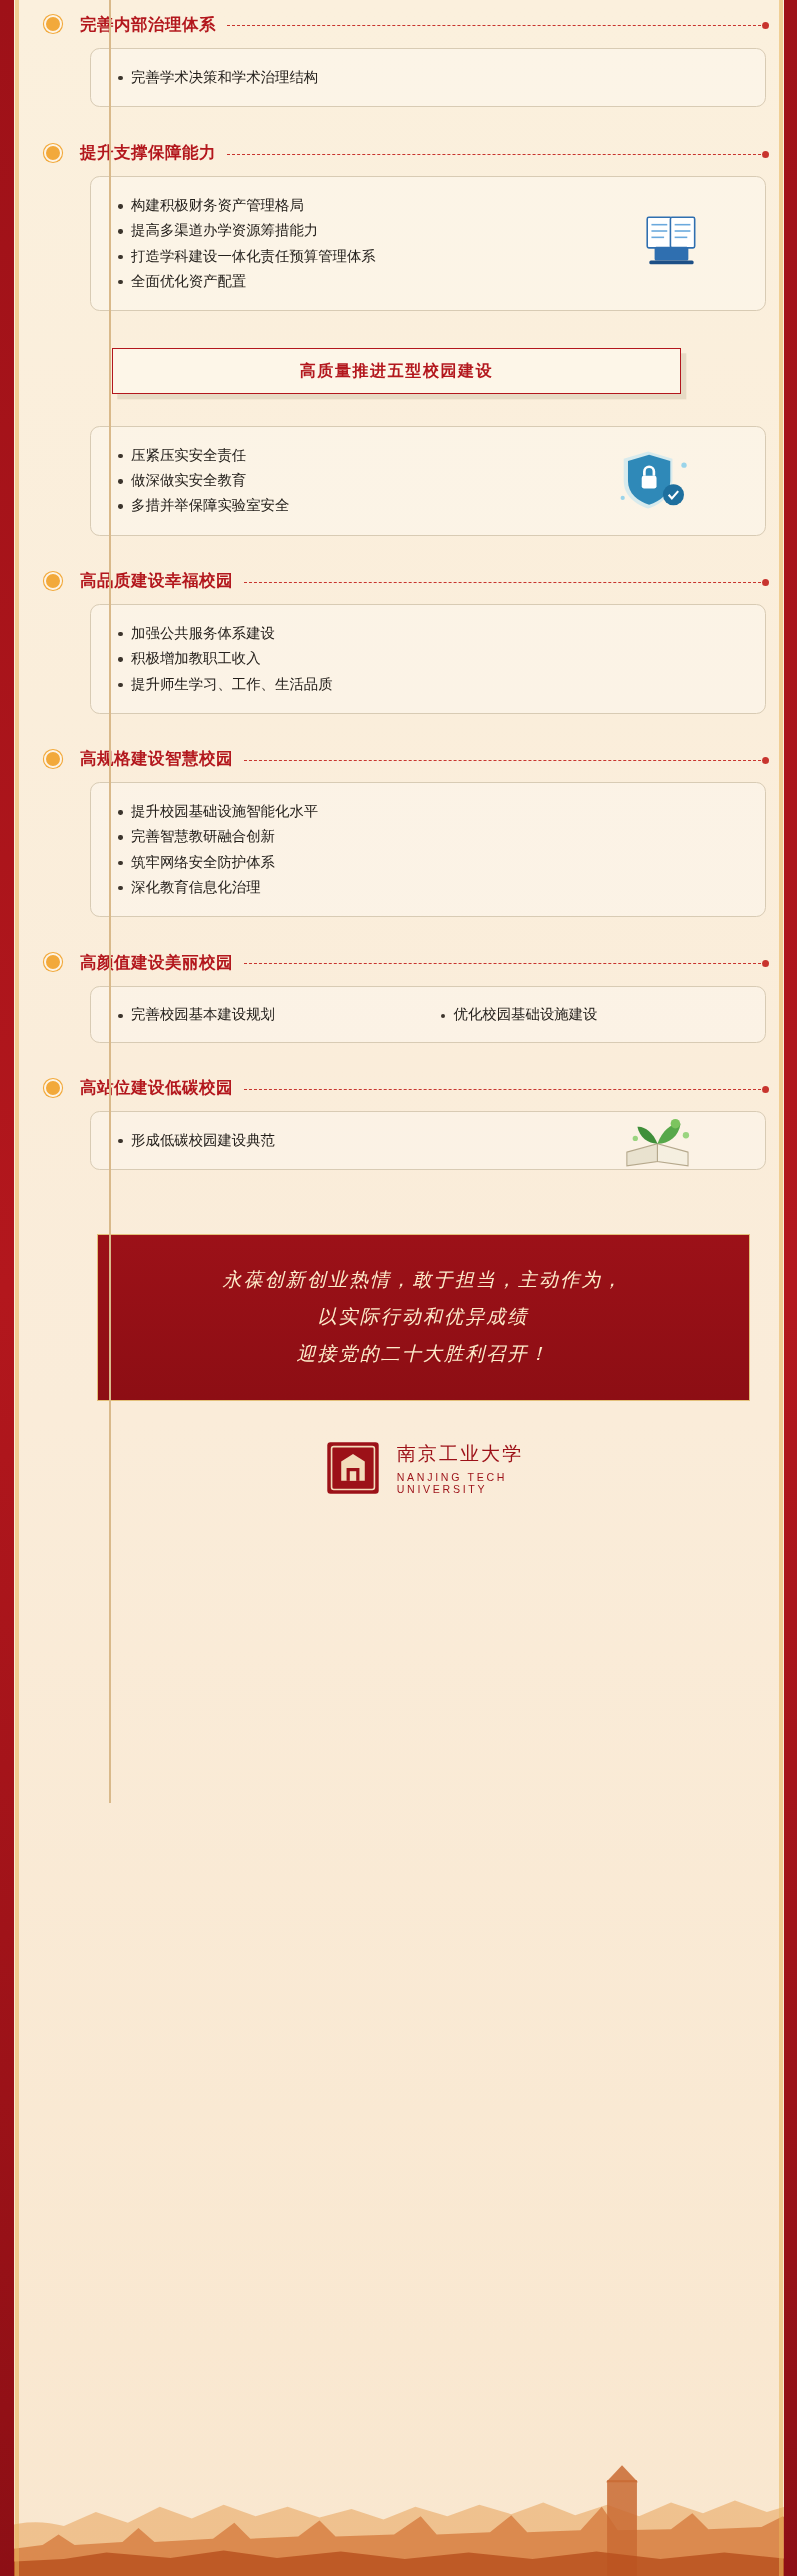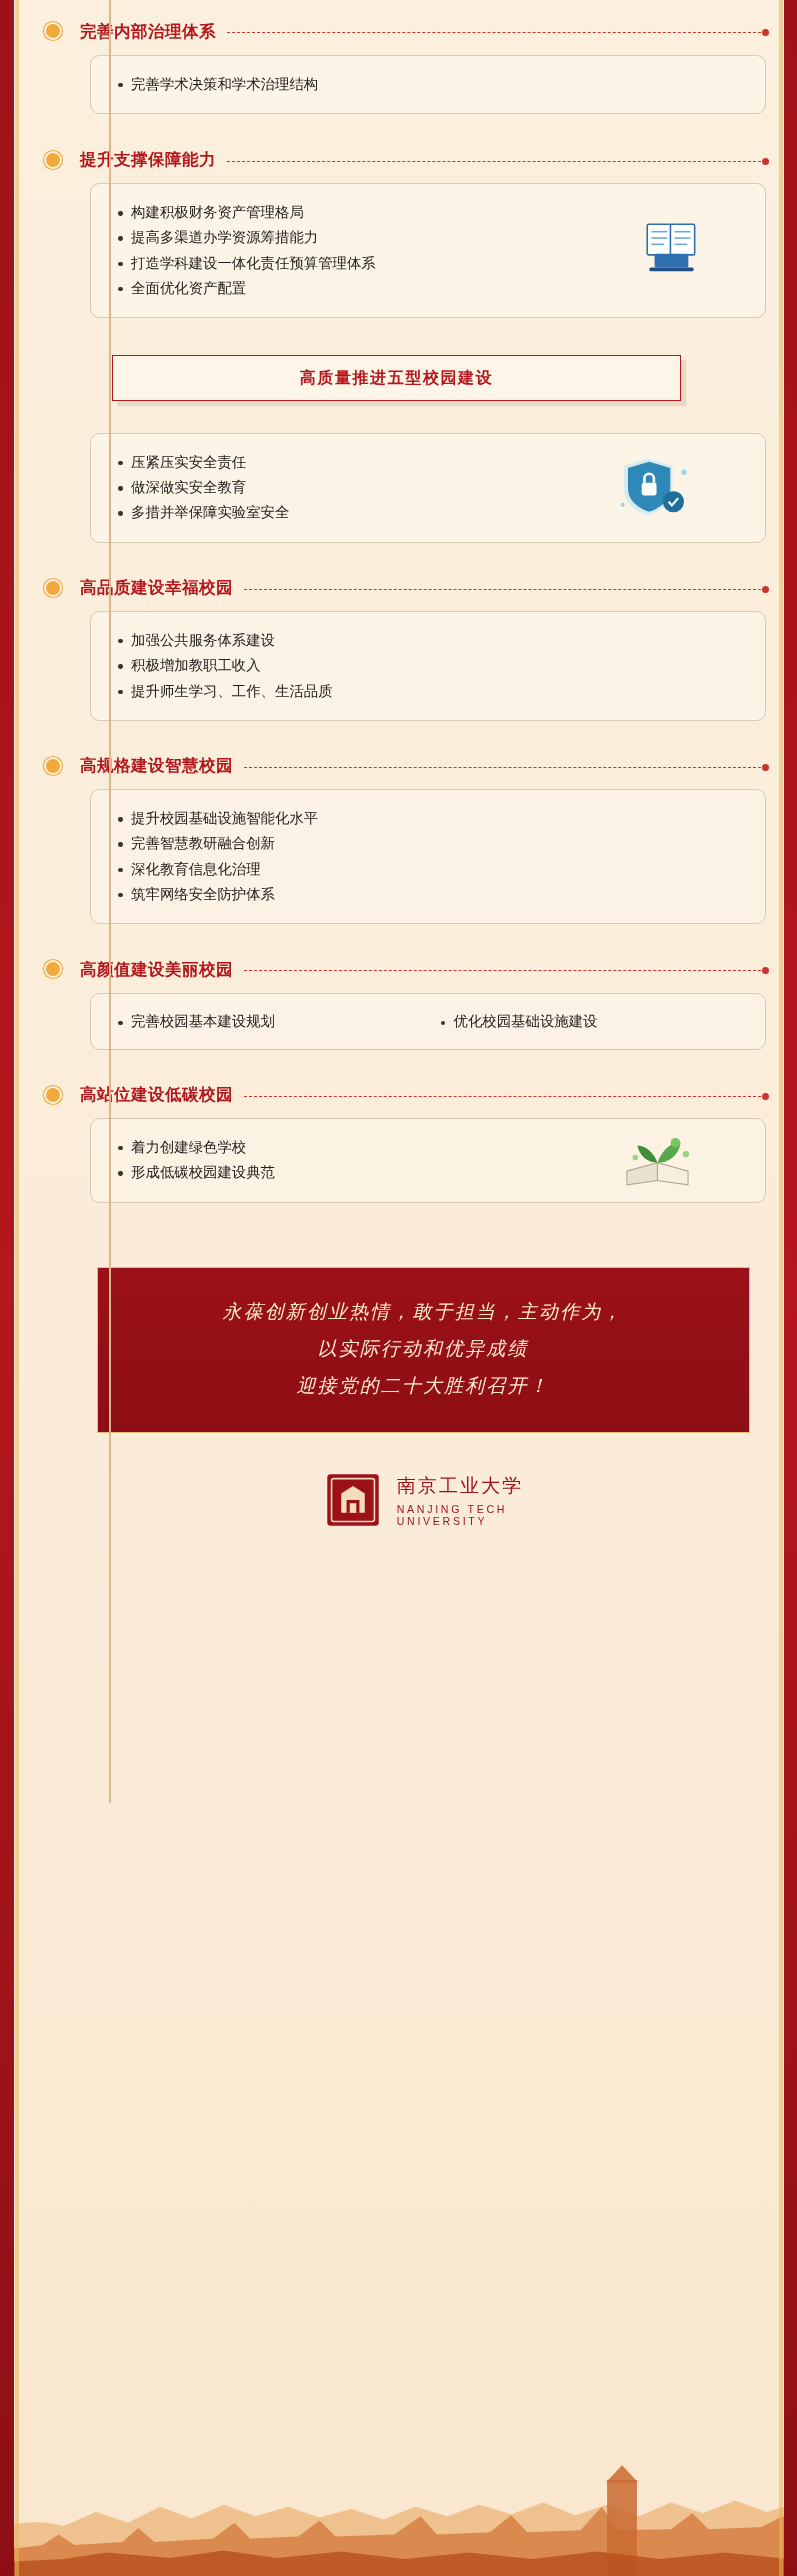--- a/index.html
+++ b/index.html
@@ -222,21 +222,21 @@
   <div class="edge left">
       <div class="edge-inner"></div>
     </div>
   <div class="edge right">
       <div class="edge-inner"></div>
     </div>
 
   <div class="content">
     <div class="timeline-line"></div>
 
-    <div class="item" style="padding-top:17px;">
+    <div class="item" style="padding-top:10px;">
       <div class="item-head">
         <span class="bullet-dot"></span>
         <span class="item-title">完善内部治理体系</span>
         <span class="dash"></span>
       </div>
       <div class="card">
         <ul>
           <li>完善学术决策和学术治理结构</li>
         </ul>
       </div>
@@ -316,22 +316,22 @@
     <div class="item" style="margin-top:31px;">
       <div class="item-head">
         <span class="bullet-dot"></span>
         <span class="item-title">高规格建设智慧校园</span>
         <span class="dash"></span>
       </div>
       <div class="card">
         <ul>
           <li>提升校园基础设施智能化水平</li>
           <li>完善智慧教研融合创新</li>
+          <li>筑牢网络安全防护体系</li>
           <li>深化教育信息化治理</li>
-          <li>筑牢网络安全防护体系</li>
         </ul>
       </div>
     </div>
 
     <div class="item" style="margin-top:31px;">
       <div class="item-head">
         <span class="bullet-dot"></span>
         <span class="item-title">高颜值建设美丽校园</span>
         <span class="dash"></span>
       </div>
@@ -344,21 +344,20 @@
     </div>
 
     <div class="item" style="margin-top:31px;">
       <div class="item-head">
         <span class="bullet-dot"></span>
         <span class="item-title">高站位建设低碳校园</span>
         <span class="dash"></span>
       </div>
       <div class="card">
         <ul>
-          <li>着力创建绿色学校</li>
           <li>形成低碳校园建设典范</li>
         </ul>
         <span class="illus" style="right:64px;">
           <svg width="85" height="58" viewBox="0 0 160 110">
             <path d="M20 78 L78 62 L78 96 L20 104 Z" fill="#e9e2cf" stroke="#b5a88c" stroke-width="2"></path>
             <path d="M136 78 L78 62 L78 96 L136 104 Z" fill="#f5efe0" stroke="#b5a88c" stroke-width="2"></path>
             <path d="M78 62 C70 40 52 28 40 30 C44 50 60 62 78 62 Z" fill="#3f8f3a"></path>
             <path d="M78 62 C88 36 106 22 122 24 C118 48 100 62 78 62 Z" fill="#57a84a"></path>
             <circle cx="112" cy="24" r="9" fill="#7cc45f"></circle>
             <circle cx="132" cy="46" r="6" fill="#9ad47f"></circle>

